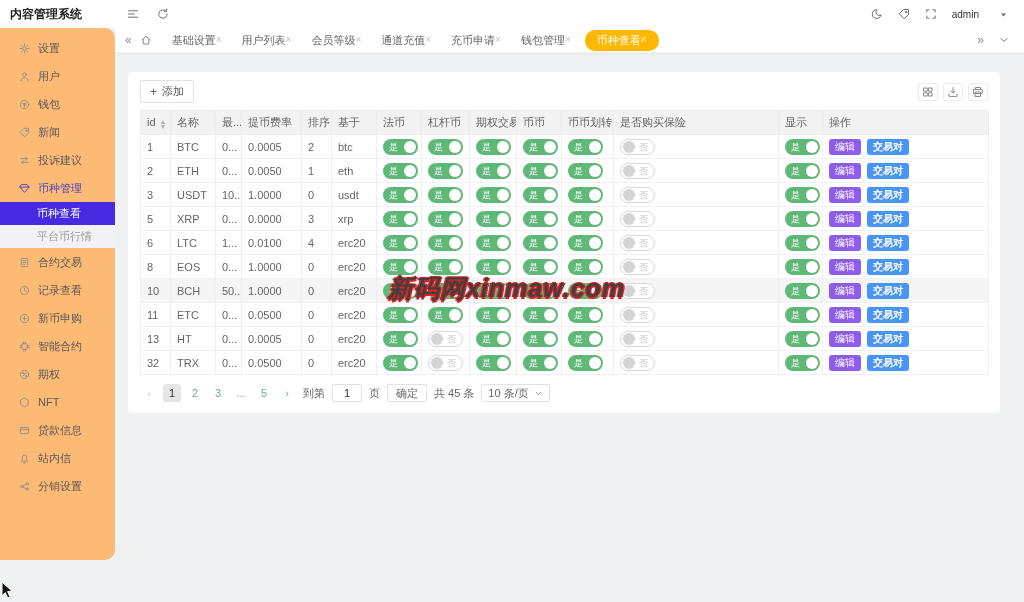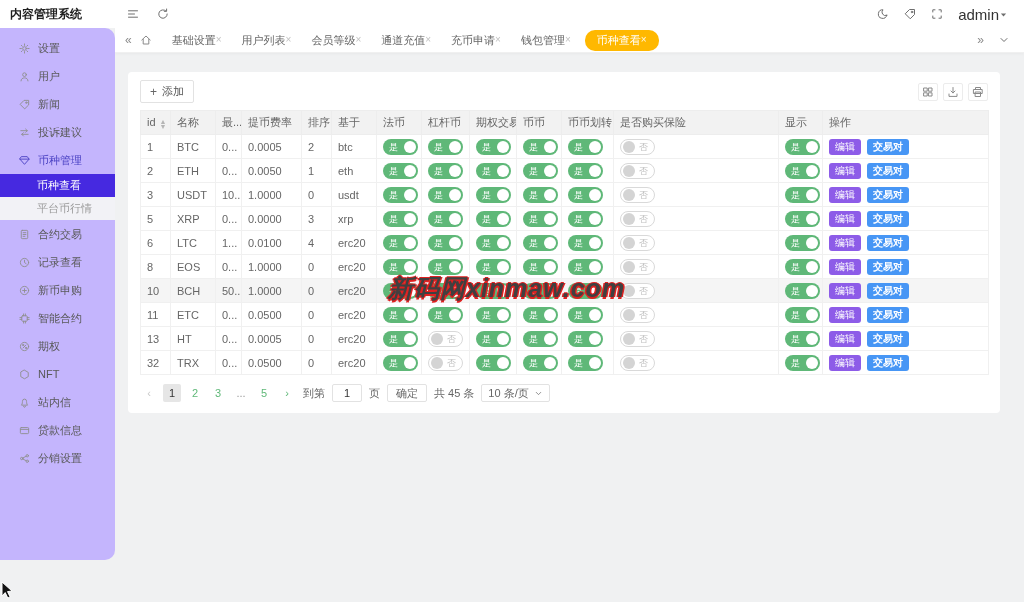--- a/index.html
+++ b/index.html
@@ -10,32 +10,32 @@
     font-family:"Liberation Sans","DejaVu Sans",sans-serif;
     color:#555;
   }
   
   .topbar{position:absolute;left:0;top:0;width:1024px;height:28px;background:#fff;display:flex;align-items:center;z-index:3;}
   .app-title{width:115px;padding-left:10px;font-size:12px;font-weight:bold;color:#1f1f1f;flex:none;}
   .icon-btn{display:inline-flex;align-items:center;justify-content:center;color:#6e6e6e;cursor:pointer;}
   .tb-left{display:flex;align-items:center;gap:18px;margin-left:12px;}
   .tb-time{position:absolute;left:50%;transform:translateX(-50%);font-size:10.5px;color:#555;white-space:nowrap;}
   .tb-right{margin-left:auto;display:flex;align-items:center;gap:15px;padding-right:16px;color:#7a7a7a;}
-  .tb-user{display:flex;align-items:center;gap:0;font-size:15px;color:#333;cursor:pointer;}
+  .tb-user{display:flex;align-items:center;gap:20px;font-size:10px;color:#333;cursor:pointer;}
   
   .tabbar{position:absolute;left:115px;right:0;top:28px;height:25px;background:#fff;display:flex;align-items:center;padding:0 10px;border-bottom:1px solid #f0f0f0;box-shadow:0 1px 3px rgba(0,0,0,.04);z-index:2;}
   .tab-home{margin:0 10px 0 8px;color:#8a8a8a;}
   .tab-item{display:flex;align-items:center;padding:0 10px;height:25px;font-size:11px;color:#666;cursor:pointer;white-space:nowrap;}
   .tab-close{font-size:10px;color:#c2c2c2;line-height:1;}
   .tab-item.active{height:21px;border-radius:10px;padding:0 12px;margin:0 4px;color:#fff;}
   .tab-item.active .tab-close{color:#fff8e0;}
   .tabbar-right{margin-left:auto;display:flex;align-items:center;gap:14px;color:#8a8a8a;padding-right:4px;}
   .chev-glyph{font-size:12px;color:#8a8a8a;cursor:pointer;line-height:1;}
   
-  .sidebar{position:absolute;left:0;top:28px;width:115px;height:532px;background:#c4b5fd;border-radius:0 10px 10px 0;padding-top:6px;z-index:2;}
+  .sidebar{position:absolute;left:0;top:28px;width:115px;height:532px;background:#fdba74;border-radius:0 10px 10px 0;padding-top:6px;z-index:2;}
   .side-item{display:flex;align-items:center;gap:8px;height:28px;padding-left:19px;font-size:11px;color:#595959;cursor:pointer;white-space:nowrap;}
   .side-item .s-icon{color:#8f8f8f;display:inline-flex;}
   .side-item.parent{color:#4c43c4;}
   .side-item.parent .s-icon{color:#4c43c4;}
   .submenu{background:#f2f2f6;}
   .submenu-item{display:flex;align-items:center;height:23px;padding-left:37px;font-size:11px;color:#9b9b9b;cursor:pointer;white-space:nowrap;}
   .submenu-item.active{background:#4629e0;color:#fff;}
   
   .card{position:absolute;left:128px;top:72px;width:872px;height:341px;background:#fff;border-radius:4px;z-index:1;}
   .toolbar{display:flex;align-items:center;justify-content:space-between;padding:8px 12px 7px;}
@@ -185,20 +185,29 @@
           <svg width="11" height="11" viewBox="0 0 12 12" fill="none" stroke="currentColor" stroke-width="1" stroke-linecap="round" stroke-linejoin="round">
             <circle cx="6" cy="4" r="2"></circle>
             <path d="M2.2 10.8c0-2.1 1.7-3.3 3.8-3.3s3.8 1.2 3.8 3.3"></path>
           </svg>
         </span>
         <span class="s-label">用户</span>
       </div>
       <div class="side-item">
         <span class="s-icon">
           <svg width="11" height="11" viewBox="0 0 12 12" fill="none" stroke="currentColor" stroke-width="1" stroke-linecap="round" stroke-linejoin="round">
+            <circle cx="6" cy="6" r="4.5"></circle>
+            <path d="M4.2 4.8h3.6M4.2 6.6h3.6M6 4.8v3.9"></path>
+          </svg>
+        </span>
+        <span class="s-label">钱包</span>
+      </div>
+      <div class="side-item">
+        <span class="s-icon">
+          <svg width="11" height="11" viewBox="0 0 12 12" fill="none" stroke="currentColor" stroke-width="1" stroke-linecap="round" stroke-linejoin="round">
             <path d="M1.5 5.5l4-4h5v5l-4 4z"></path>
             <circle cx="8" cy="4" r=".8"></circle>
           </svg>
         </span>
         <span class="s-label">新闻</span>
       </div>
       <div class="side-item">
         <span class="s-icon">
           <svg width="11" height="11" viewBox="0 0 12 12" fill="none" stroke="currentColor" stroke-width="1" stroke-linecap="round" stroke-linejoin="round">
             <path d="M2 4h7M7.2 2.2L9 4 7.2 5.8M10 8H3M4.8 6.2L3 8l1.8 1.8"></path>
@@ -273,34 +282,34 @@
         <span class="s-icon">
           <svg width="11" height="11" viewBox="0 0 12 12" fill="none" stroke="currentColor" stroke-width="1" stroke-linecap="round" stroke-linejoin="round">
             <path d="M6 1.3l4.1 2.4v4.6L6 10.7 1.9 8.3V3.7z"></path>
           </svg>
         </span>
         <span class="s-label">NFT</span>
       </div>
       <div class="side-item">
         <span class="s-icon">
           <svg width="11" height="11" viewBox="0 0 12 12" fill="none" stroke="currentColor" stroke-width="1" stroke-linecap="round" stroke-linejoin="round">
+            <rect x="1.5" y="2.8" width="9" height="6.6" rx="1"></rect>
+            <path d="M1.5 4.8h9"></path>
+          </svg>
+        </span>
+        <span class="s-label">贷款信息</span>
+      </div>
+      <div class="side-item">
+        <span class="s-icon">
+          <svg width="11" height="11" viewBox="0 0 12 12" fill="none" stroke="currentColor" stroke-width="1" stroke-linecap="round" stroke-linejoin="round">
             <path d="M3 8.6c.8-.8.8-4.1.8-4.1a2.2 2.2 0 014.4 0s0 3.3.8 4.1z"></path>
             <path d="M5 10.2a1 1 0 002 0"></path>
           </svg>
         </span>
         <span class="s-label">站内信</span>
-      </div>
-      <div class="side-item">
-        <span class="s-icon">
-          <svg width="11" height="11" viewBox="0 0 12 12" fill="none" stroke="currentColor" stroke-width="1" stroke-linecap="round" stroke-linejoin="round">
-            <rect x="1.5" y="2.8" width="9" height="6.6" rx="1"></rect>
-            <path d="M1.5 4.8h9"></path>
-          </svg>
-        </span>
-        <span class="s-label">贷款信息</span>
       </div>
       <div class="side-item">
         <span class="s-icon">
           <svg width="11" height="11" viewBox="0 0 12 12" fill="none" stroke="currentColor" stroke-width="1" stroke-linecap="round" stroke-linejoin="round">
             <circle cx="3" cy="6" r="1.3"></circle>
             <circle cx="9" cy="3" r="1.3"></circle>
             <circle cx="9" cy="9" r="1.3"></circle>
             <path d="M4.2 5.4l3.6-1.8M4.2 6.6l3.6 1.8"></path>
           </svg>
         </span>

